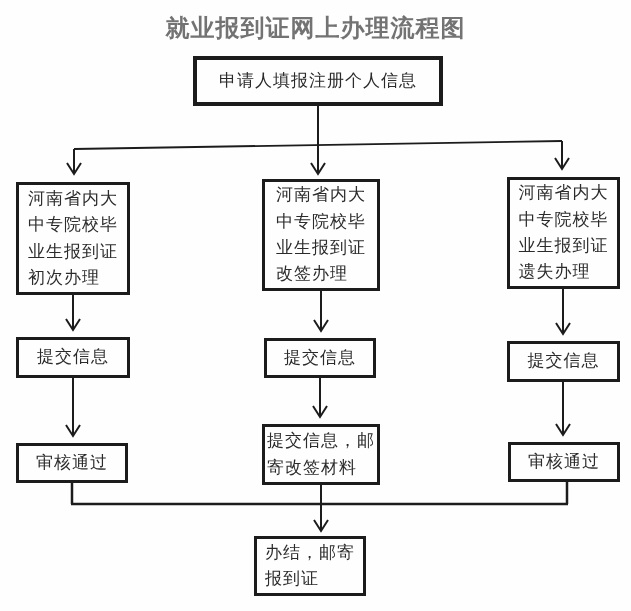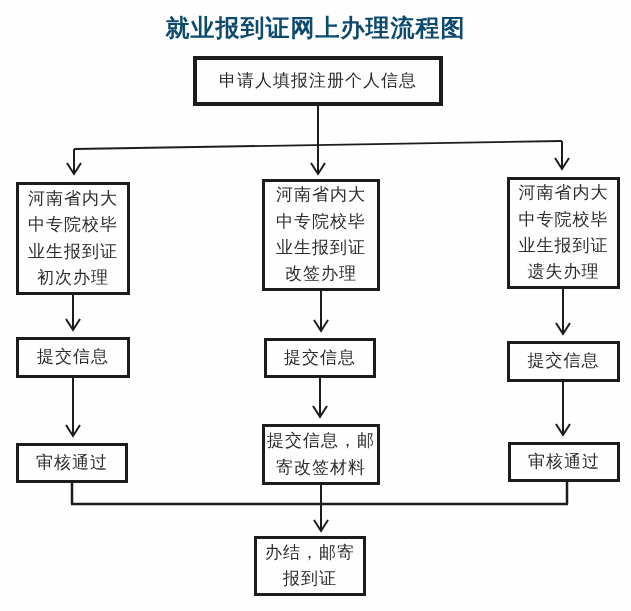--- a/index.html
+++ b/index.html
@@ -14,35 +14,35 @@
   }
   .title {
     position: absolute;
     left: 0; top: 12px;
     width: 100%;
     margin: 0;
     text-align: center;
     font-size: 24px;
     font-weight: bold;
     letter-spacing: 1px;
-    color: #0c4a6e;
+    color: #737373;
   }
   .wires {
     position: absolute;
     left: 0; top: 0;
   }
   .node {
     position: absolute;
     box-sizing: border-box;
     border: 3px solid #1c1c1c;
     background: #fefefe;
     display: flex;
     align-items: center;
     justify-content: center;
-    text-align: center;
+    text-align: left;
     white-space: pre-line;
     font-size: 17px;
     letter-spacing: 1px;
     line-height: 1.55;
     color: #2b2b2b;
   }
   .n-start { left: 193px; top: 56px;  width: 250px; height: 50px; border-width: 4px; }
   .n-b1    { left: 16px;  top: 182px; width: 114px; height: 113px; }
   .n-b2    { left: 262px; top: 179px; width: 118px; height: 112px; }
   .n-b3    { left: 507px; top: 177px; width: 113px; height: 112px; }

